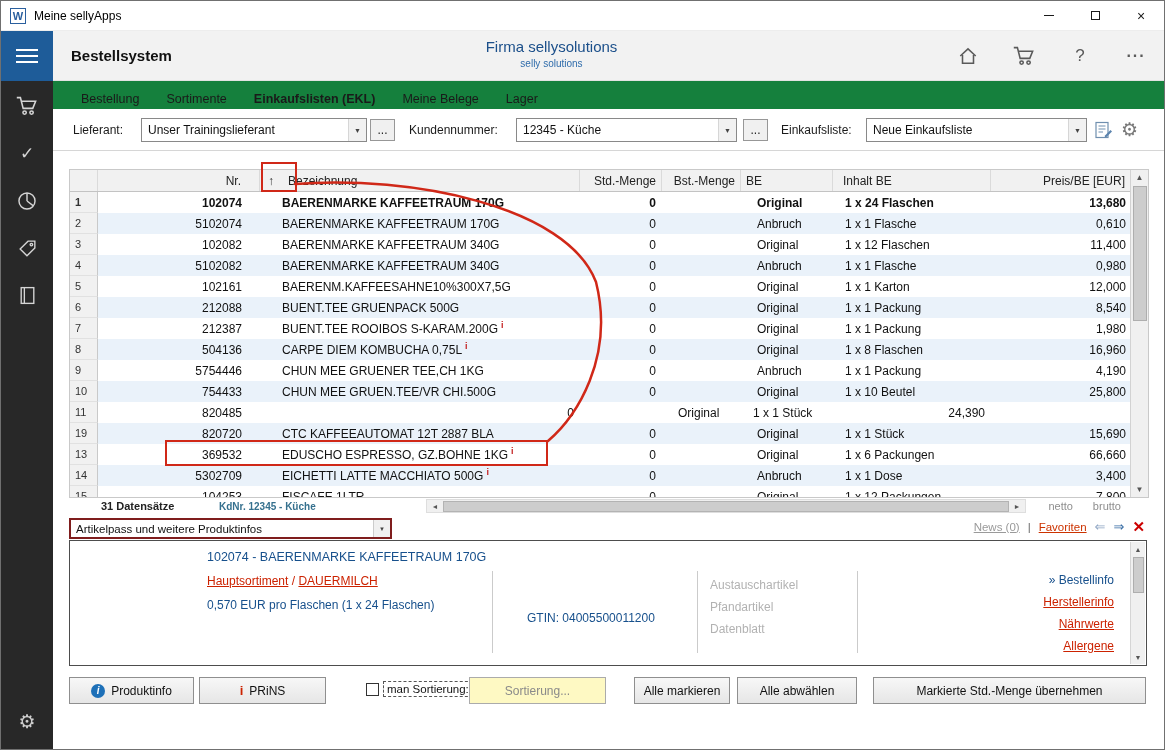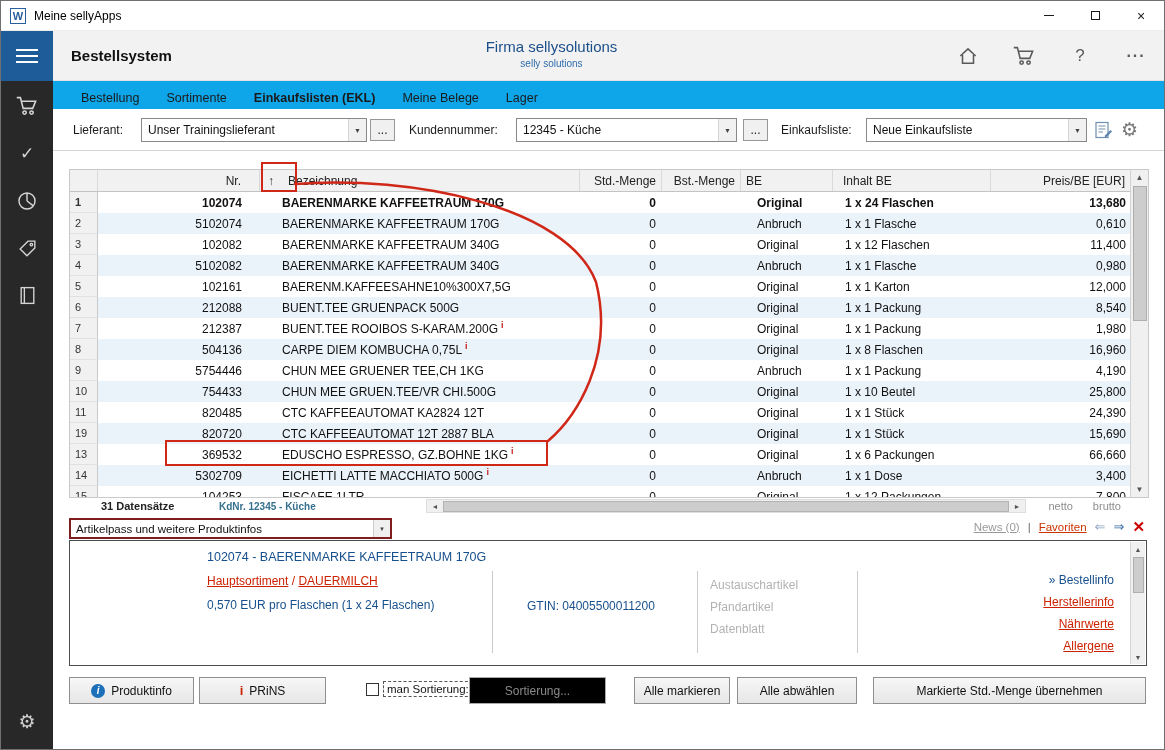--- a/index.html
+++ b/index.html
@@ -31,21 +31,21 @@
 
   
   .sidebar{position:absolute;left:0;top:80px;width:52px;bottom:0;background:#282828}
   .side-icon{position:absolute;left:0;width:52px;height:40px;display:flex;align-items:center;justify-content:center;color:#d5d5d5;cursor:pointer}
   .side-icon.check{font-size:17px}
   .side-icon.gear{font-size:19px;color:#cfcfcf}
 
   
   .content{position:absolute;left:52px;top:80px;right:0;bottom:0;background:#fff}
 
-  .tabbar{position:absolute;top:0;left:0;right:0;height:36px;display:flex;align-items:center;padding-left:28px;background:#0ea5e9;border-bottom:3px solid #0f172a}
+  .tabbar{position:absolute;top:0;left:0;right:0;height:36px;display:flex;align-items:center;padding-left:28px;background:#15803d;border-bottom:1px solid #0f172a}
   .tab{font-size:12.5px;color:#1a1a1a;margin-right:27px;cursor:pointer;white-space:nowrap}
   .tab.active{font-weight:bold}
 
   .filterbar{position:absolute;top:28px;left:0;right:0;height:42px;background:#fff;border-bottom:1px solid #d6d6d6}
   .flabel{position:absolute;top:14px;font-size:12px;color:#1a1a1a;white-space:nowrap}
   .combo{position:absolute;top:9px;height:24px;border:1px solid #898989;background:#fff;display:flex;align-items:stretch}
   .combo .val{flex:1;font-size:12px;color:#111;display:flex;align-items:center;padding-left:6px;white-space:nowrap;overflow:hidden}
   .combo .dd{width:18px;display:flex;align-items:center;justify-content:center;font-size:7px;color:#444;background:#f1f1f1;border-left:1px solid #d6d6d6}
   .dots-btn{position:absolute;top:10px;width:25px;height:22px;border:1px solid #979797;background:#f0f0f0;font-size:12px;color:#222;display:flex;align-items:center;justify-content:center;cursor:pointer}
   .fb-icon{position:absolute;display:flex;align-items:center;justify-content:center;cursor:pointer}
@@ -106,34 +106,34 @@
   .red-x{font-size:15px;font-weight:bold;color:#cc0000;cursor:pointer;line-height:1}
 
   
   .detail{position:absolute;top:459px;left:16px;width:1078px;height:126px;border:1px solid #4d4d4d;background:#fff}
   .d-title{position:absolute;left:137px;top:9px;font-size:12.5px;font-weight:normal;color:#17508c}
   .d-sep{position:absolute;top:30px;bottom:12px;width:1px;background:#cbcbcb}
   .d-a{position:absolute;left:137px;top:33px}
   .d-links{font-size:12px;color:#cc2200}
   .d-links .lnk{text-decoration:underline;cursor:pointer}
   .d-price{margin-top:10px;font-size:12px;color:#17508c}
-  .d-gtin{position:absolute;left:457px;top:58px;font-size:12px;color:#17508c}
+  .d-gtin{position:absolute;left:457px;top:70px;font-size:12px;color:#17508c}
   .d-inactive{position:absolute;left:640px;top:33px;font-size:12px;color:#b2b2b2;line-height:22px}
   .d-links-right{position:absolute;right:32px;top:28px;text-align:right;font-size:12px;line-height:22px}
   .dlink{cursor:pointer}
   .dlink.blue{color:#17508c}
   .dlink.red{color:#cc2200;text-decoration:underline}
   .d-scroll{position:absolute;top:1px;right:1px;bottom:1px;width:15px;background:#f0f0f0;border-left:1px solid #d5d5d5;display:flex;flex-direction:column;align-items:center}
   .d-scroll .varrow{height:14px;font-size:7px}
   .d-thumb{width:11px;height:36px;background:#cdcdcd;border:1px solid #aeaeae;margin-top:1px}
 
   
   .buttonrow{position:absolute;top:596px;left:16px;width:1080px;height:28px}
   .btn{position:absolute;top:0;height:27px;border:1px solid #8f8f8f;background:linear-gradient(#f7f7f7,#e6e6e6);font-size:12px;color:#111;display:flex;align-items:center;justify-content:center;gap:6px;cursor:pointer;white-space:nowrap}
-  .btn.disabled{background:#000000;color:#8a8a8a;border-color:#ababab;cursor:default}
+  .btn.disabled{background:#fef9c3;color:#8a8a8a;border-color:#ababab;cursor:default}
   .info-badge{width:14px;height:14px;border-radius:50%;background:#1d70b8;color:#fff;font-size:10px;font-weight:bold;font-style:italic;display:flex;align-items:center;justify-content:center}
   .prins-i{color:#cc2200;font-weight:bold;font-size:13px}
   .chk-group{position:absolute;left:297px;top:5px;display:flex;align-items:flex-end;gap:5px}
   .chk{width:13px;height:13px;border:1px solid #333;background:#fff;cursor:pointer}
   .chk-label{font-size:11.5px;color:#111;outline:1px dashed #555;padding:1px 3px}
 
   
   .annotations{position:absolute;inset:0;pointer-events:none;z-index:60}
 </style>
 </head>
@@ -370,21 +370,20 @@
             <div class="td name">CHUN MEE GRUEN.TEE/VR CHI.500G</div>
             <div class="td std">0</div>
             <div class="td bst"></div>
             <div class="td be">Original</div>
             <div class="td inhalt">1 x 10 Beutel</div>
             <div class="td preis">25,800</div>
           </div>
           <div class="trow">
             <div class="td rownum">11</div>
             <div class="td nr">820485</div>
-            <div class="td name">CTC KAFFEEAUTOMAT KA2824 12T</div>
             <div class="td std">0</div>
             <div class="td bst"></div>
             <div class="td be">Original</div>
             <div class="td inhalt">1 x 1 Stück</div>
             <div class="td preis">24,390</div>
           </div>
           <div class="trow alt">
             <div class="td rownum">19</div>
             <div class="td nr">820720</div>
             <div class="td name">CTC KAFFEEAUTOMAT 12T 2887 BLA</div>

